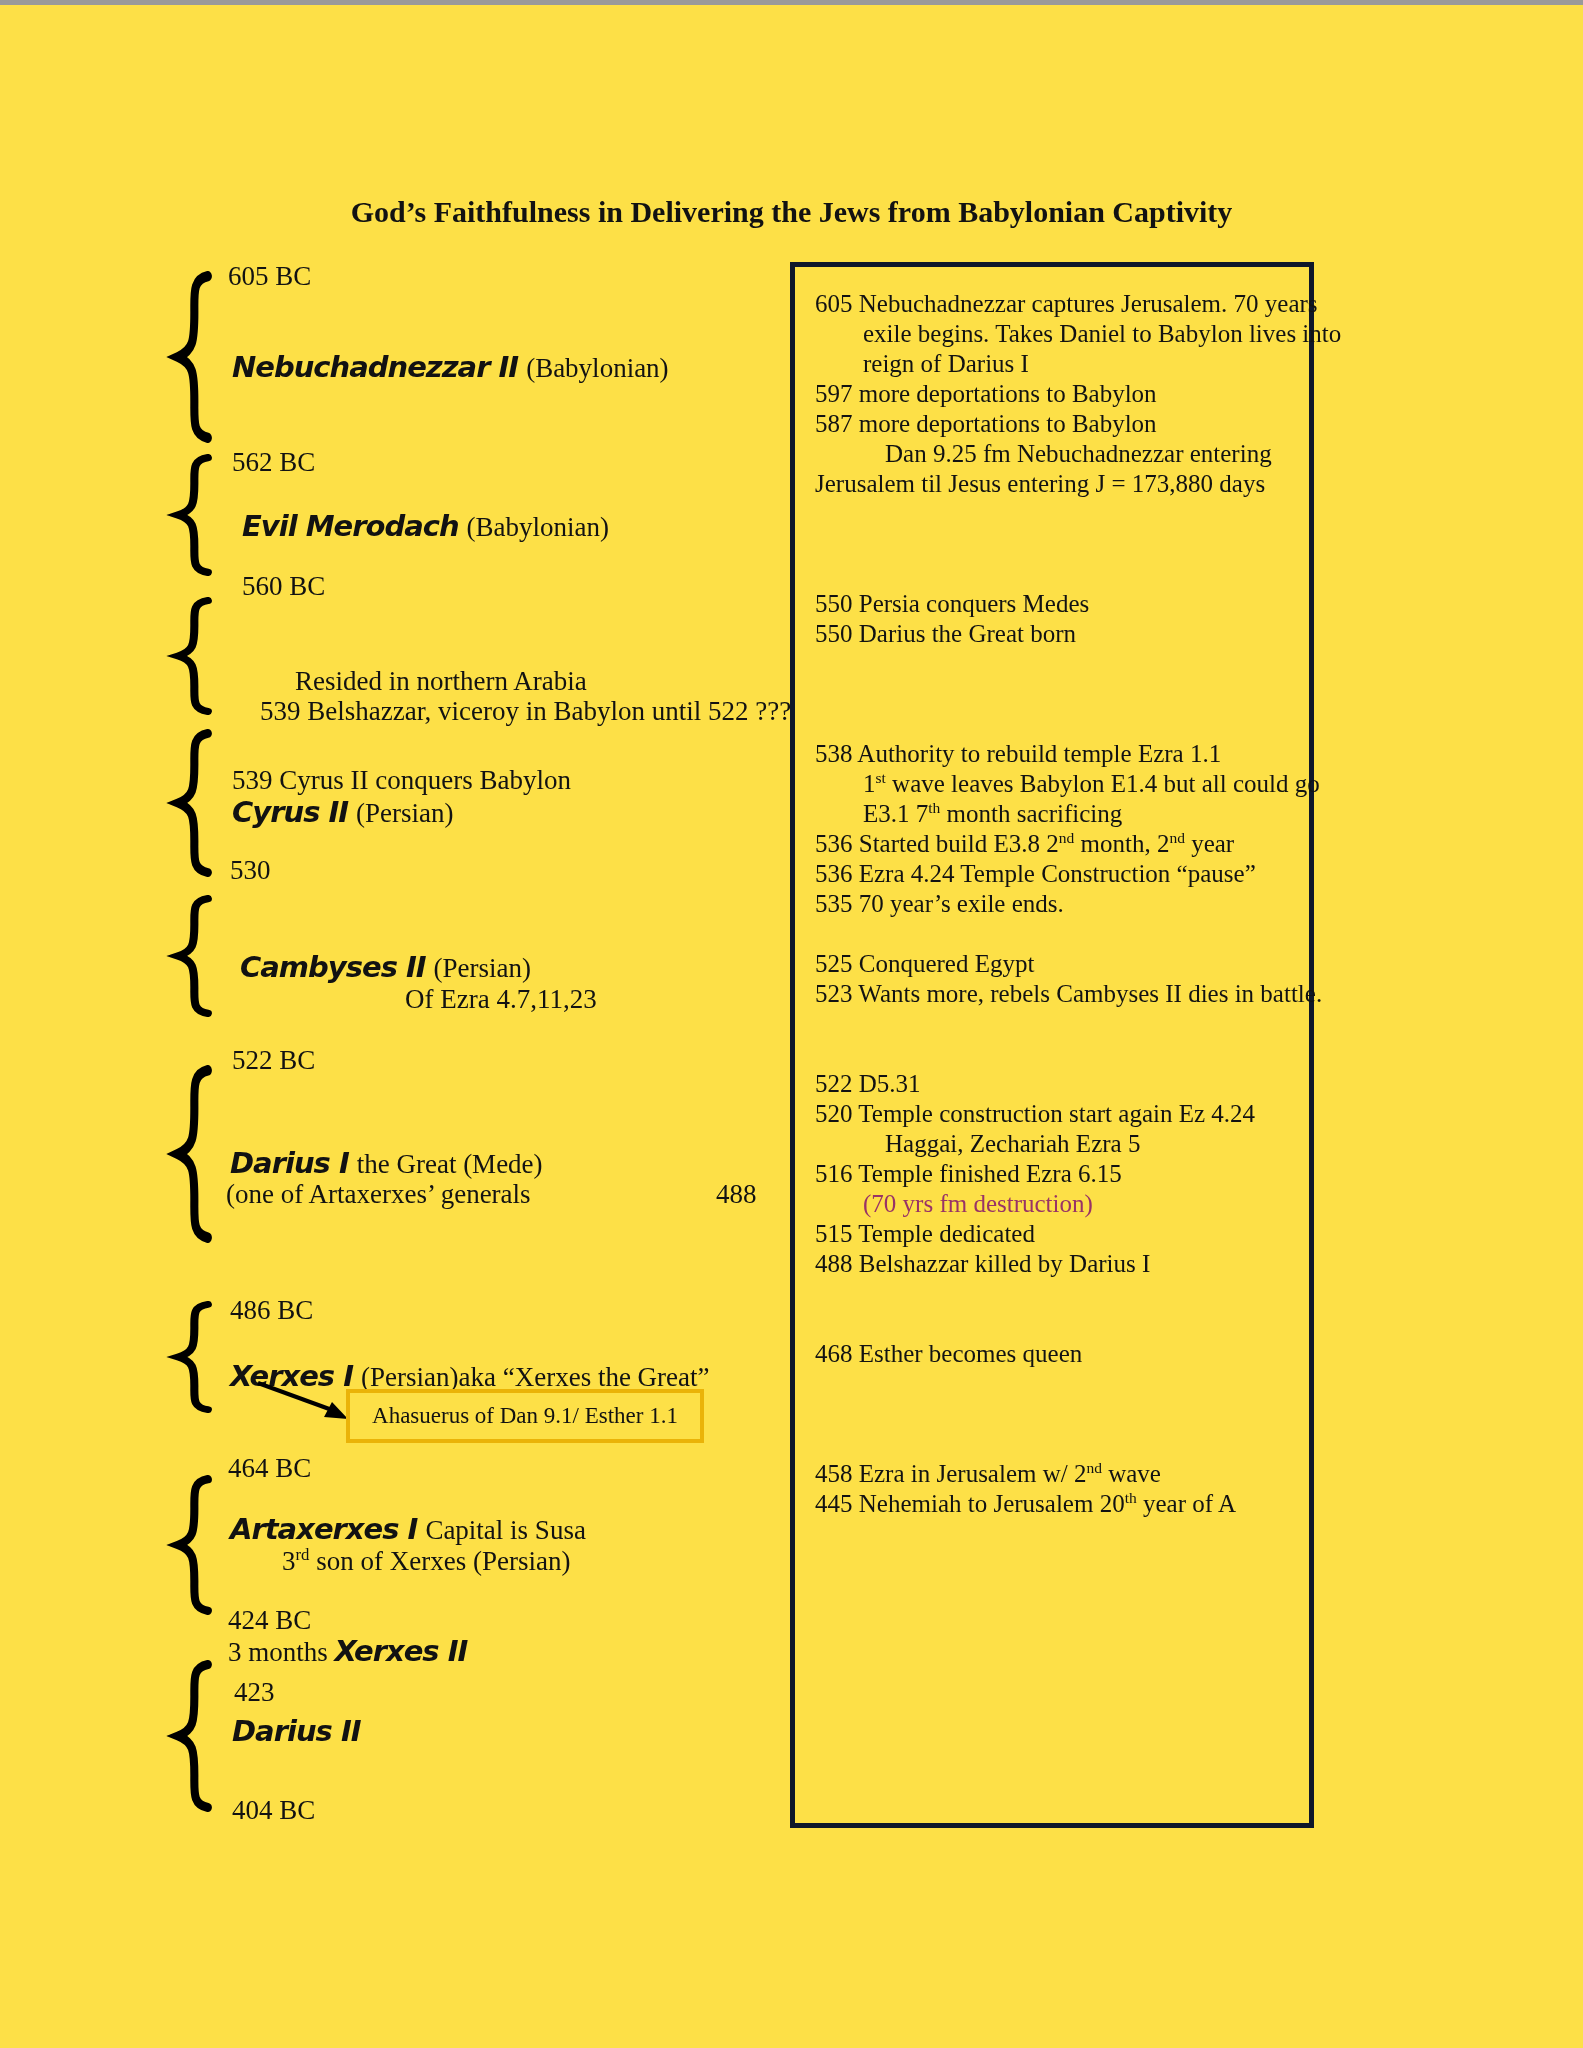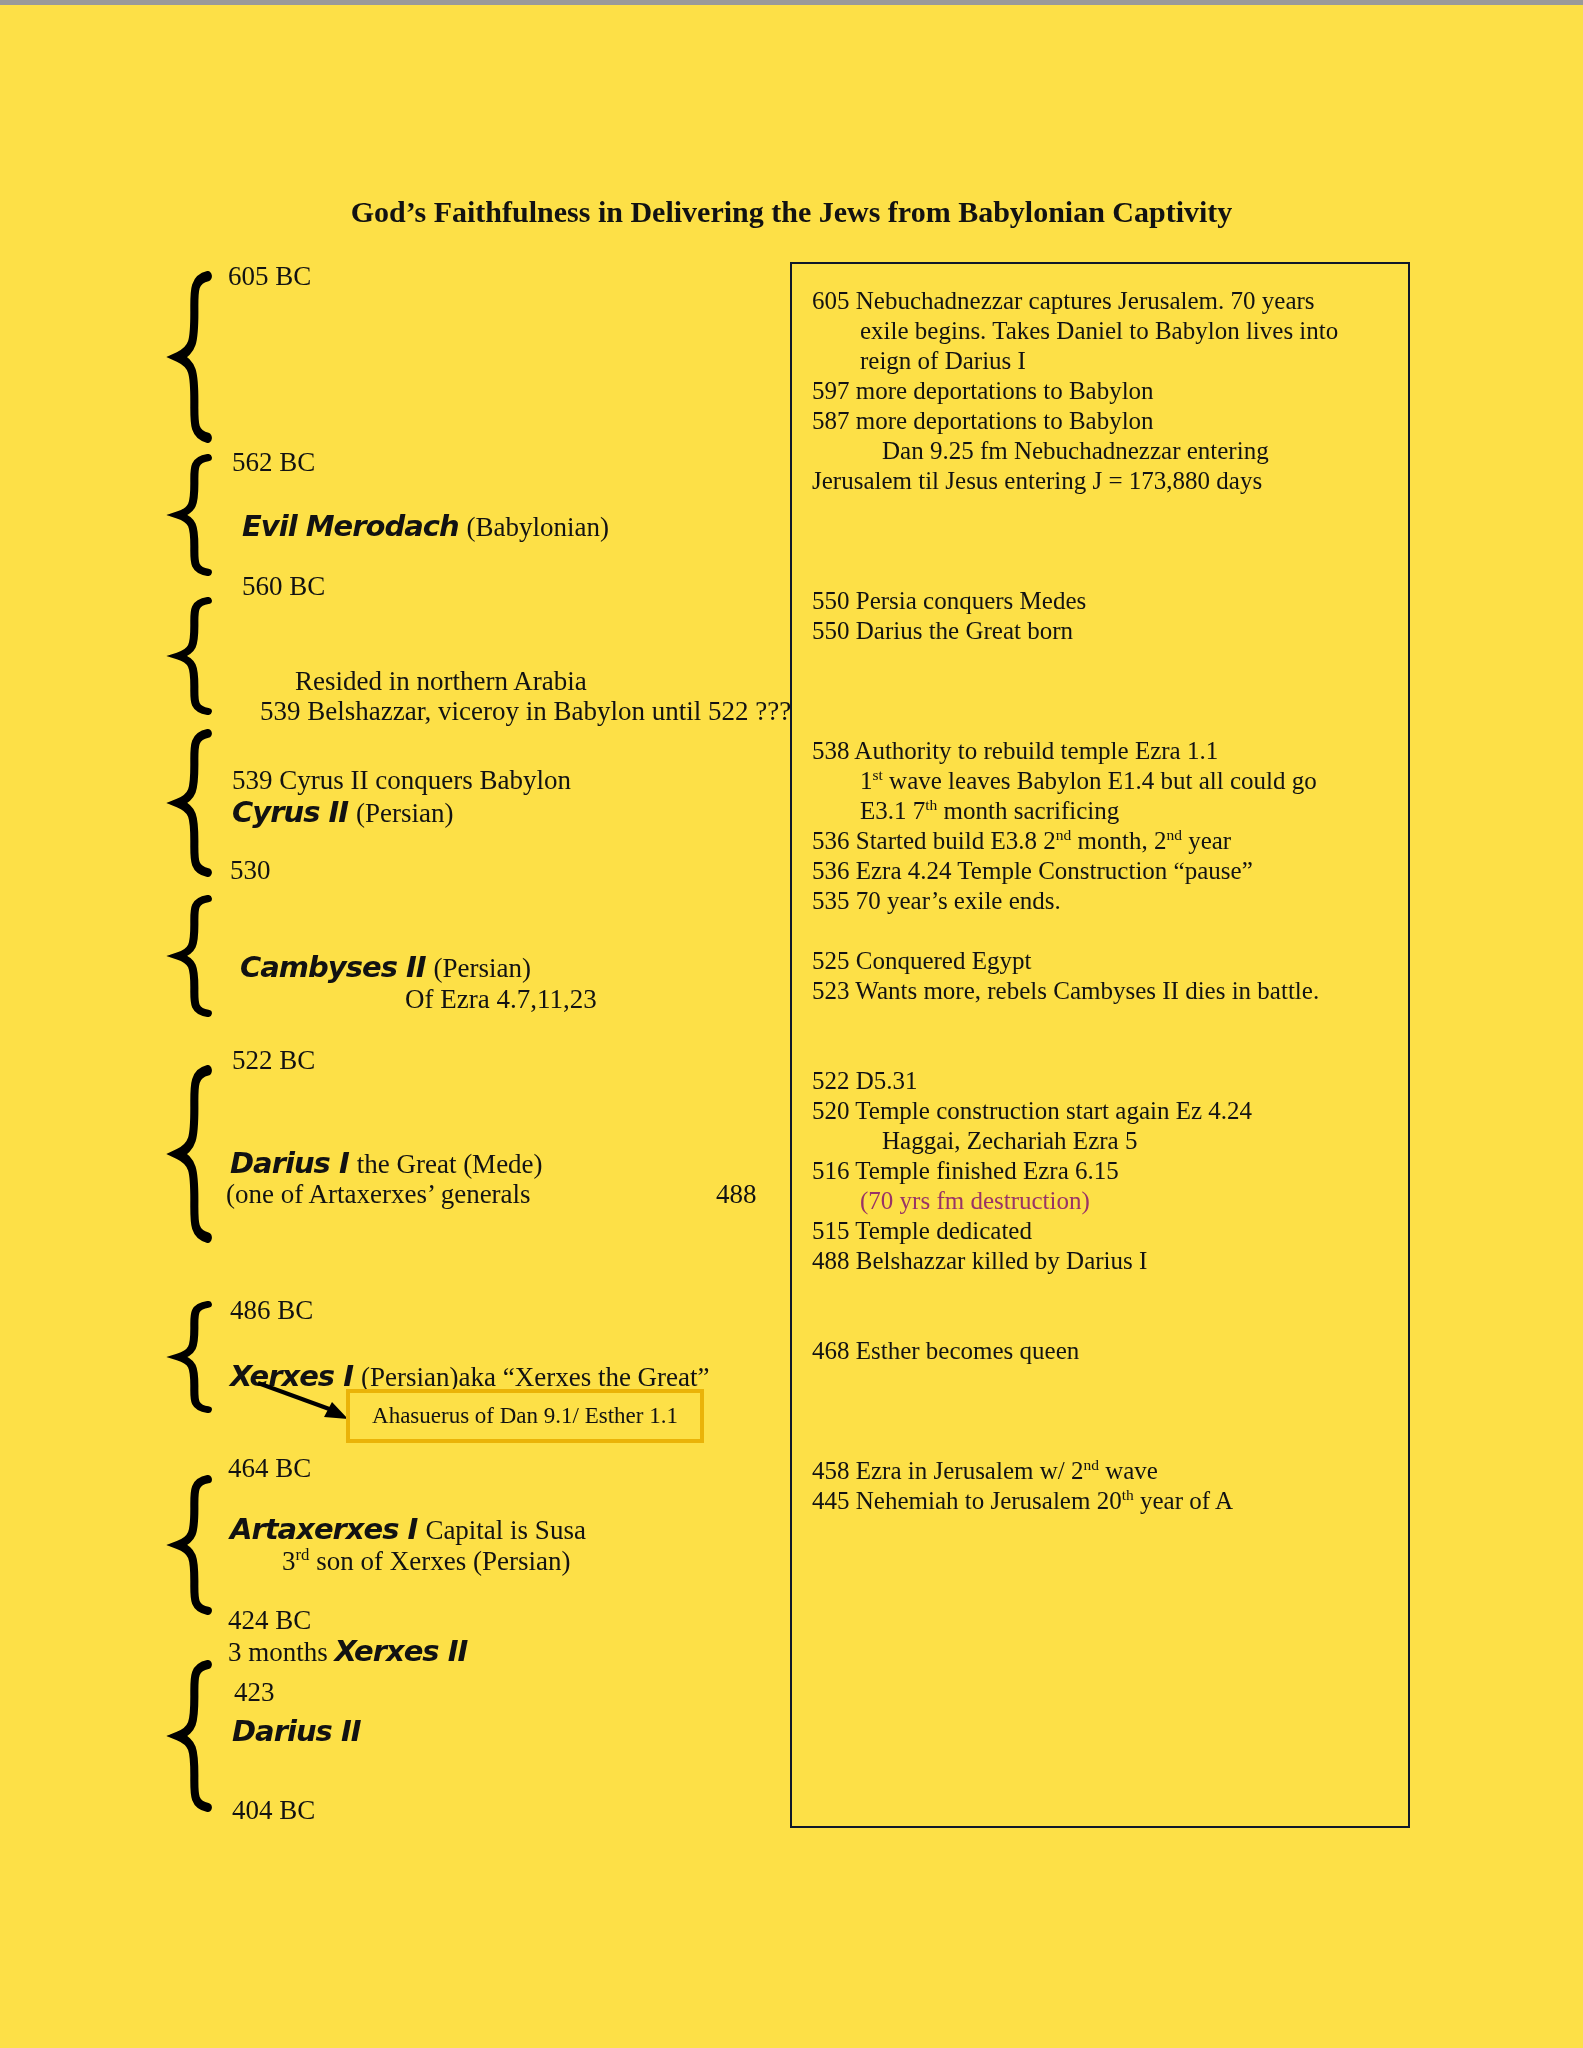--- a/index.html
+++ b/index.html
@@ -26,22 +26,22 @@
   .arrow line{stroke:#000;stroke-width:4;}
   .arrow polygon{fill:#000;}
   .callout{
     position:absolute;left:346px;top:1384px;width:358px;height:54px;
     border:4px solid #eab308;box-sizing:border-box;
     display:flex;align-items:center;justify-content:center;
     font-size:23px;white-space:nowrap;
   }
   
   .events-box{
-    position:absolute;left:790px;top:257px;width:620px;height:1566px;
-    border:2px solid #0f172a;box-sizing:border-box;
+    position:absolute;left:790px;top:257px;width:524px;height:1566px;
+    border:5px solid #0f172a;box-sizing:border-box;
   }
   .events-lines{position:absolute;left:20px;top:22px;right:4px;}
   .eline{font-size:25px;line-height:30px;white-space:nowrap;}
   .ind2{padding-left:48px;}
   .ind3{padding-left:70px;}
   .accent{color:#993366;font-weight:normal;}
   sup{font-size:0.62em;line-height:0;}
 </style>
 </head>
 <body>
@@ -72,20 +72,23 @@
       <path d="M31 3 C20 5 21 12 21 24 C21 41 20 46 9 50 C20 54 21 59 21 76 C21 88 20 95 31 97"></path>
     </svg>
   <svg class="brace" style="left:166px;top:1470px;width:54px;height:140px" viewBox="0 0 40 100" preserveAspectRatio="none">
       <path d="M31 3 C20 5 21 12 21 24 C21 41 20 46 9 50 C20 54 21 59 21 76 C21 88 20 95 31 97"></path>
     </svg>
   <svg class="brace" style="left:166px;top:1655px;width:54px;height:152px" viewBox="0 0 40 100" preserveAspectRatio="none">
       <path d="M31 3 C20 5 21 12 21 24 C21 41 20 46 9 50 C20 54 21 59 21 76 C21 88 20 95 31 97"></path>
     </svg>
 
   <div class="tl" style="left:228px;top:256px">605 BC</div>
+  <div class="tl" style="left:232px;top:346px">
+    <span class="king">Nebuchadnezzar II</span><span class="note">(Babylonian)</span>
+  </div>
 
   <div class="tl" style="left:232px;top:442px">562 BC</div>
   <div class="tl" style="left:242px;top:505px">
     <span class="king">Evil Merodach</span><span class="note">(Babylonian)</span>
   </div>
   <div class="tl" style="left:242px;top:566px">560 BC</div>
 
   <div class="tl" style="left:295px;top:661px">Resided in northern Arabia</div>
   <div class="tl" style="left:260px;top:691px">539 Belshazzar, viceroy in Babylon until 522 ???</div>
 

